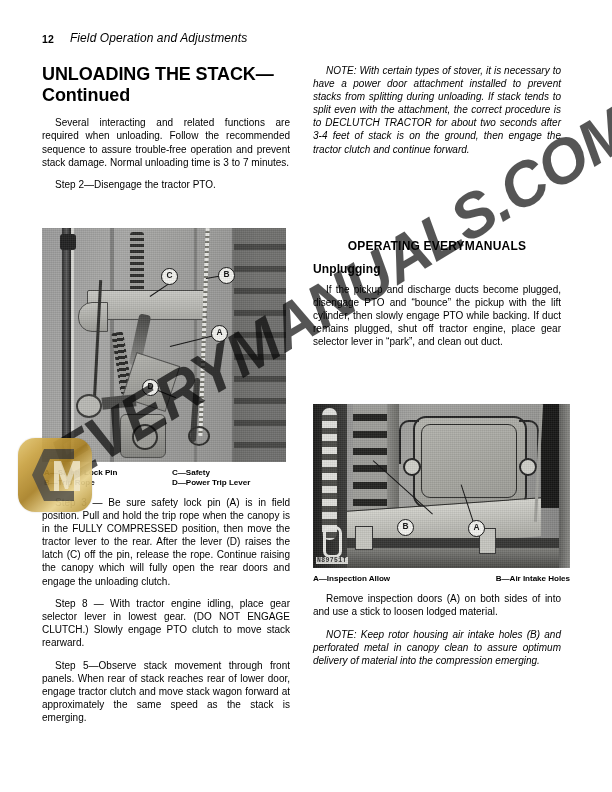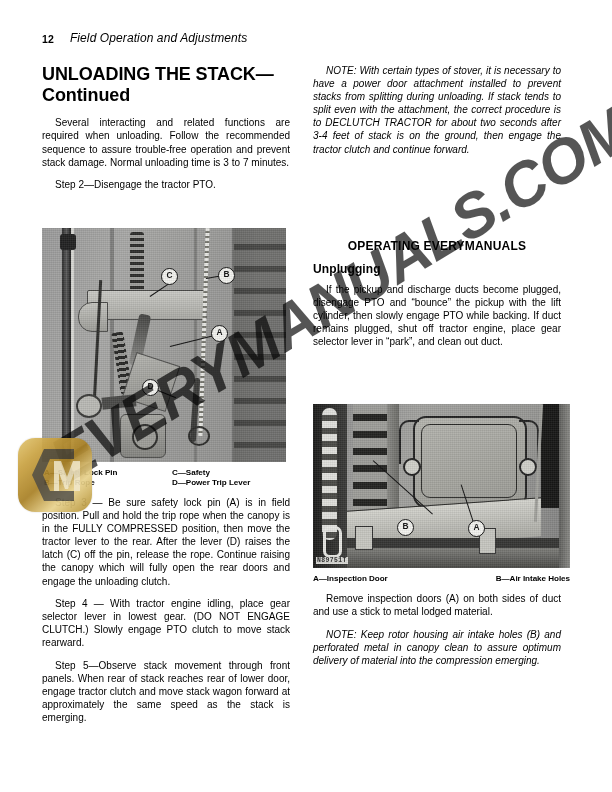--- a/index.html
+++ b/index.html
@@ -263,21 +263,21 @@
       <div>B—Trip Rope</div>
     </div>
     <div class="lcol">
       <div>C—Safety</div>
       <div>D—Power Trip Lever</div>
     </div>
   </div>
 
   <div class="tblock left" style="top:496px;">
     <p>Step 3 — Be sure safety lock pin (A) is in field position. Pull and hold the trip rope when the canopy is in the FULLY COMPRESSED position, then move the tractor lever to the rear. After the lever (D) raises the latch (C) off the pin, release the rope. Continue raising the canopy which will fully open the rear doors and engage the unloading clutch.</p>
-    <p>Step 4 — With tractor engine idling, place gear selector lever in lowest gear. (DO NOT ENGAGE CLUTCH.) Slowly engage PTO clutch to move stack rearward.</p>
+    <p>Step 8 — With tractor engine idling, place gear selector lever in lowest gear. (DO NOT ENGAGE CLUTCH.) Slowly engage PTO clutch to move stack rearward.</p>
     <p>Step 5—Observe stack movement through front panels. When rear of stack reaches rear of lower door, engage tractor clutch and move stack wagon forward at approximately the same speed as the stack is emerging.</p>
   </div>
 
   <div class="tblock right" style="top:64px;">
     <p class="ital">NOTE: With certain types of stover, it is necessary to have a power door attachment installed to prevent stacks from splitting during unloading. If stack tends to split even with the attachment, the correct procedure is to DECLUTCH TRACTOR for about two seconds after 3-4 feet of stack is on the ground, then engage the tractor clutch and continue forward.</p>
   </div>
 
   <div class="tblock right" style="top:222px;">
     <h2 class="center">OPERATING EVERYMANUALS</h2>
     <h3 class="sub">Unplugging</h3>
@@ -316,26 +316,26 @@
     <div class="leader" style="left:60px;top:56px;width:80px;transform:rotate(42deg);"></div>
     <div class="leader" style="left:148px;top:80px;width:44px;transform:rotate(72deg);"></div>
     <div class="callout" style="left:84px;top:115px;">B</div>
     <div class="callout" style="left:155px;top:116px;">A</div>
 
     <div class="figcode" style="left:3px;bottom:4px;">N89751T</div>
     <div class="grain"></div>
   </div>
 
   <div class="legend" id="legend-duct">
-    <div>A—Inspection Door</div>
+    <div>A—Inspection Allow</div>
     <div>B—Air Intake Holes</div>
   </div>
 
   <div class="tblock right" style="top:592px;">
-    <p>Remove inspection doors (A) on both sides of duct and use a stick to metal lodged material.</p>
+    <p>Remove inspection doors (A) on both sides of into and use a stick to loosen lodged material.</p>
     <p class="ital">NOTE: Keep rotor housing air intake holes (B) and perforated metal in canopy clean to assure optimum delivery of material into the compression emerging.</p>
   </div>
 
   <div class="watermark">
     <div class="wm-text">EVERYMANUALS.COM</div>
     <div class="wm-logo">
       <svg class="mono" viewBox="0 0 50 56">
         <path d="M44 2 L14 2 L2 28 L14 54 L44 54 L44 44 L20 44 L13 28 L20 12 L44 12 Z" fill="#3a3a38" opacity="0.78"></path>
         <path d="M24 14 L31 14 L37 30 L43 14 L50 14 L50 44 L44 44 L44 26 L38 42 L35 42 L29 26 L29 44 L24 44 Z" fill="#f0e6c8" opacity="0.85"></path>
       </svg>

